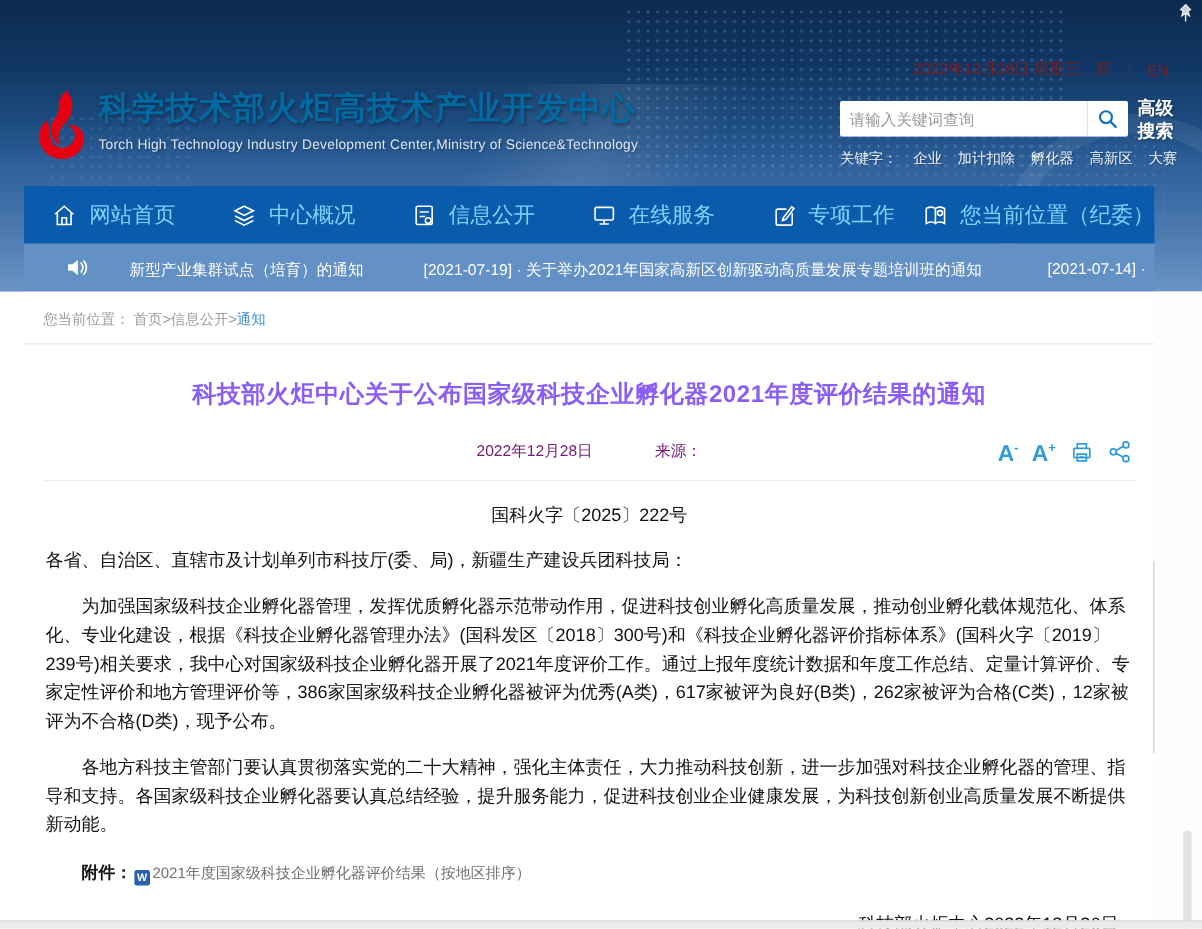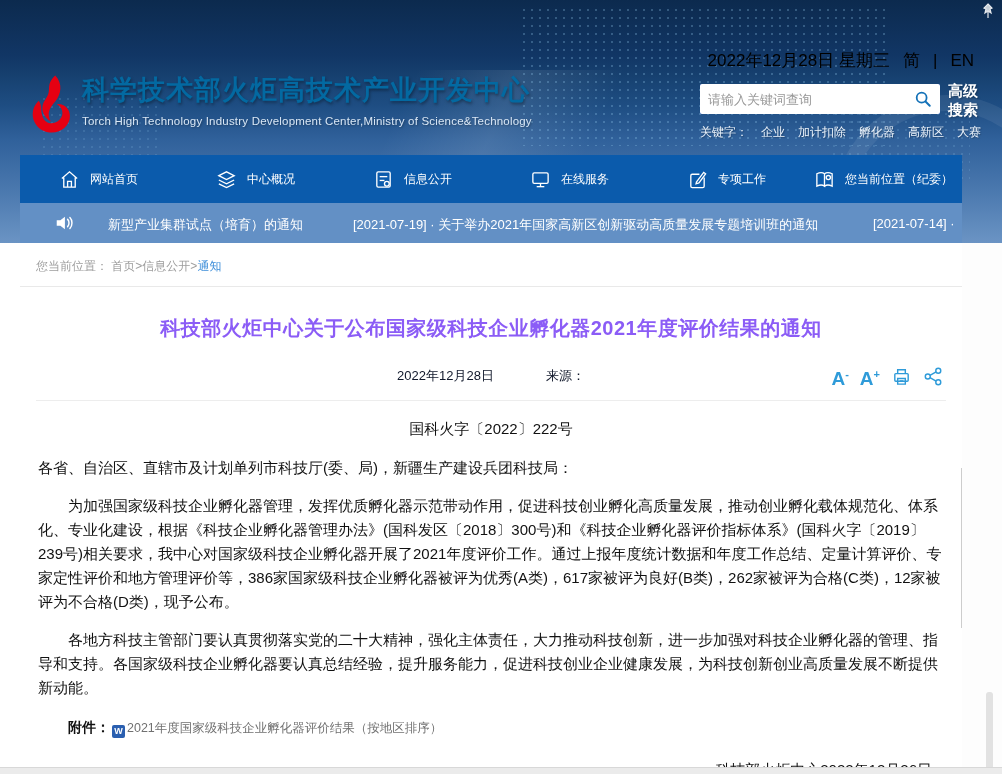--- a/index.html
+++ b/index.html
@@ -29,21 +29,21 @@
   .dots.b { left:40px;  top:95px; width:120px; height:60px;  opacity:.45; }
   .dots.c { left:830px; top:110px; width:140px; height:70px; opacity:.5; }
   .globe {
     position:absolute; right:-60px; top:95px; width:230px; height:230px;
     border-radius:50%; border:16px solid rgba(255,255,255,0.07);
   }
 
   
   .topbar {
     position:absolute; top:49px; right:28px; display:flex; gap:13px;
-    color:#000000; font-size:17px; align-items:center;
+    color:#7f1d1d; font-size:13px; align-items:center;
   }
   .topbar .lang { cursor:pointer; }
   .pin { position:absolute; top:3px; right:7px; width:14px; height:16px; opacity:.9; }
 
   
   .logo-row { position:absolute; top:72px; left:24px; display:flex; align-items:flex-start; }
   .torch { width:52px; height:62px; margin-top:2px; }
   .title-block { margin-left:6px; }
   .site-title {
     color:#0369a1; font-size:27px; font-weight:bold; letter-spacing:1px;
@@ -75,21 +75,21 @@
   }
   .keywords span.kw { cursor:pointer; }
 
   
   .nav {
     position:absolute; top:155px; left:20px; width:942px; height:48px;
     background:#0b5bac; display:flex;
   }
   .nav-item {
     flex:1; display:flex; align-items:center; justify-content:center; gap:10px;
-    color:#ffffff; font-size:12px; cursor:pointer; white-space:nowrap;
+    color:#7dd3fc; font-size:18px; cursor:pointer; white-space:nowrap;
   }
   .nav-item svg { width:21px; height:21px; stroke:#fff; fill:none; stroke-width:1.4; }
 
   
   .ticker {
     position:absolute; top:203px; left:20px; width:942px; height:40px;
     background:#6390c5; color:#fff; font-size:13px; overflow:hidden;
   }
   .ticker .speaker { position:absolute; left:34px; top:10px; width:20px; height:20px; }
   .t-item { position:absolute; top:13px; white-space:nowrap; cursor:pointer; }
@@ -104,21 +104,21 @@
     border-bottom:1px solid #e9e9e9;
   }
   .bc-link { color:#9d9d9d; cursor:pointer; }
   .bc-active { color:#3e8ed9; cursor:pointer; }
 
   .article-title {
     margin-top:28px; text-align:center; color:#8b5cf6;
     font-size:20px; font-weight:600; letter-spacing:.5px;
   }
   .meta { position:relative; margin-top:25px; height:24px; }
-  .meta-center { display:flex; justify-content:center; gap:52px; color:#0f172a; font-size:13px; }
+  .meta-center { display:flex; justify-content:center; gap:52px; color:#701a75; font-size:13px; }
   .meta-icons { position:absolute; right:18px; top:-3px; display:flex; gap:11px; align-items:center; }
   .fz-btn { font-size:19px; font-weight:bold; color:#2f9bd9; line-height:20px; cursor:pointer;
     font-family:"Liberation Sans",sans-serif; }
   .fz-btn sup { font-size:11px; }
   .meta-icons svg { width:21px; height:21px; cursor:pointer; }
 
   .divider { margin:9px 16px 0; border-top:1px solid #ededed; }
   .doc-number { text-align:center; margin-top:19px; font-size:15px; color:#111; }
 
   .body-text { margin:0 18px; font-size:15px; line-height:24px; color:#111; }
@@ -293,21 +293,21 @@
         <circle cx="16" cy="5" r="2.6" stroke="#2f9bd9" stroke-width="1.5" fill="none"></circle>
         <circle cx="16" cy="17" r="2.6" stroke="#2f9bd9" stroke-width="1.5" fill="none"></circle>
         <line x1="7.3" y1="9.8" x2="13.7" y2="6.2" stroke="#2f9bd9" stroke-width="1.5"></line>
         <line x1="7.3" y1="12.2" x2="13.7" y2="15.8" stroke="#2f9bd9" stroke-width="1.5"></line>
       </svg>
     </div>
   </div>
 
   <div class="divider"></div>
 
-  <div class="doc-number">国科火字〔2022〕222号</div>
+  <div class="doc-number">国科火字〔2025〕222号</div>
 
   <div class="body-text">
     <p class="salutation">各省、自治区、直辖市及计划单列市科技厅(委、局)，新疆生产建设兵团科技局：</p>
     <p class="indent">为加强国家级科技企业孵化器管理，发挥优质孵化器示范带动作用，促进科技创业孵化高质量发展，推动创业孵化载体规范化、体系化、专业化建设，根据《科技企业孵化器管理办法》(国科发区〔2018〕300号)和《科技企业孵化器评价指标体系》(国科火字〔2019〕239号)相关要求，我中心对国家级科技企业孵化器开展了2021年度评价工作。通过上报年度统计数据和年度工作总结、定量计算评价、专家定性评价和地方管理评价等，386家国家级科技企业孵化器被评为优秀(A类)，617家被评为良好(B类)，262家被评为合格(C类)，12家被评为不合格(D类)，现予公布。</p>
     <p class="indent">各地方科技主管部门要认真贯彻落实党的二十大精神，强化主体责任，大力推动科技创新，进一步加强对科技企业孵化器的管理、指导和支持。各国家级科技企业孵化器要认真总结经验，提升服务能力，促进科技创业企业健康发展，为科技创新创业高质量发展不断提供新动能。</p>
   </div>
 
   <div class="attachment">
     <span class="att-label">附件：</span><span class="word-icon">W</span><a class="att-link">2021年度国家级科技企业孵化器评价结果（按地区排序）</a>
   </div>

